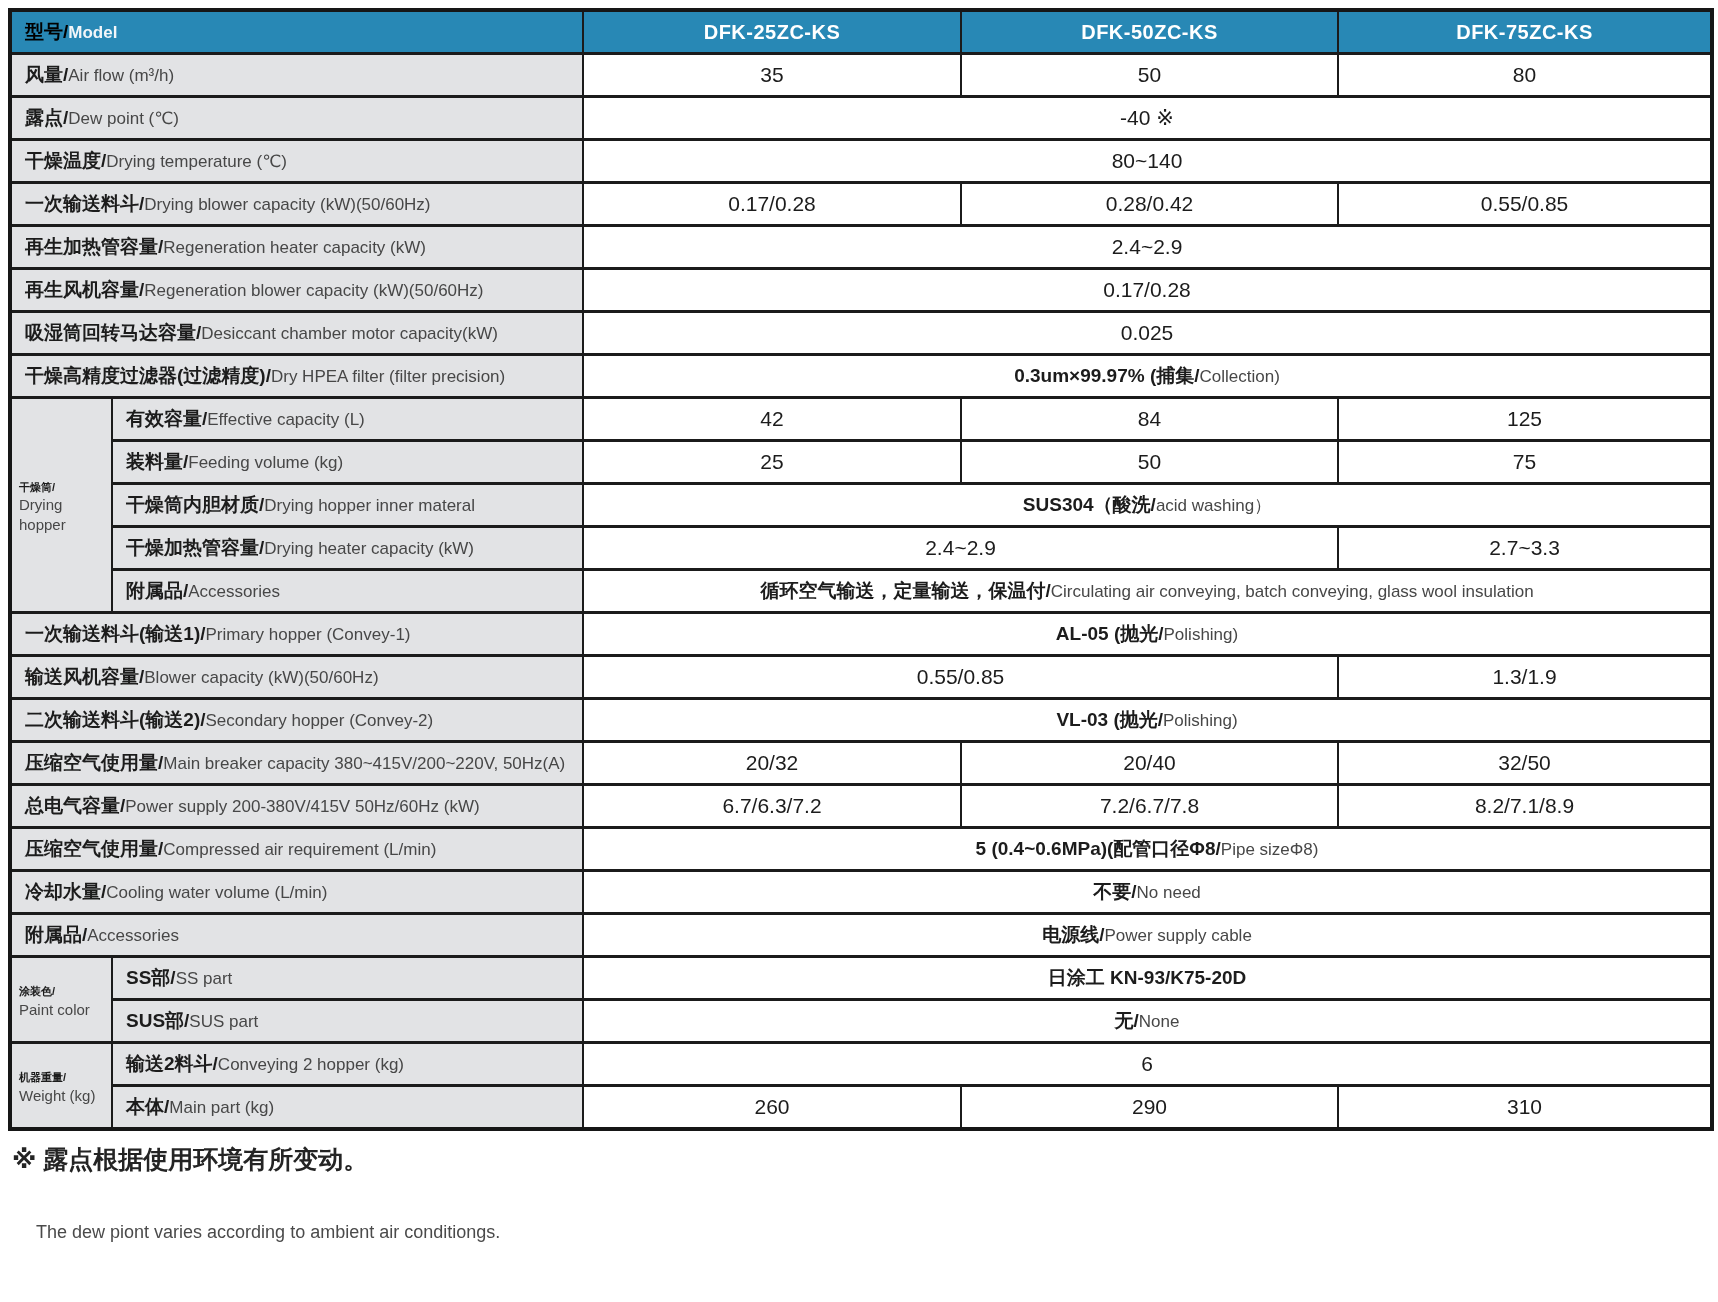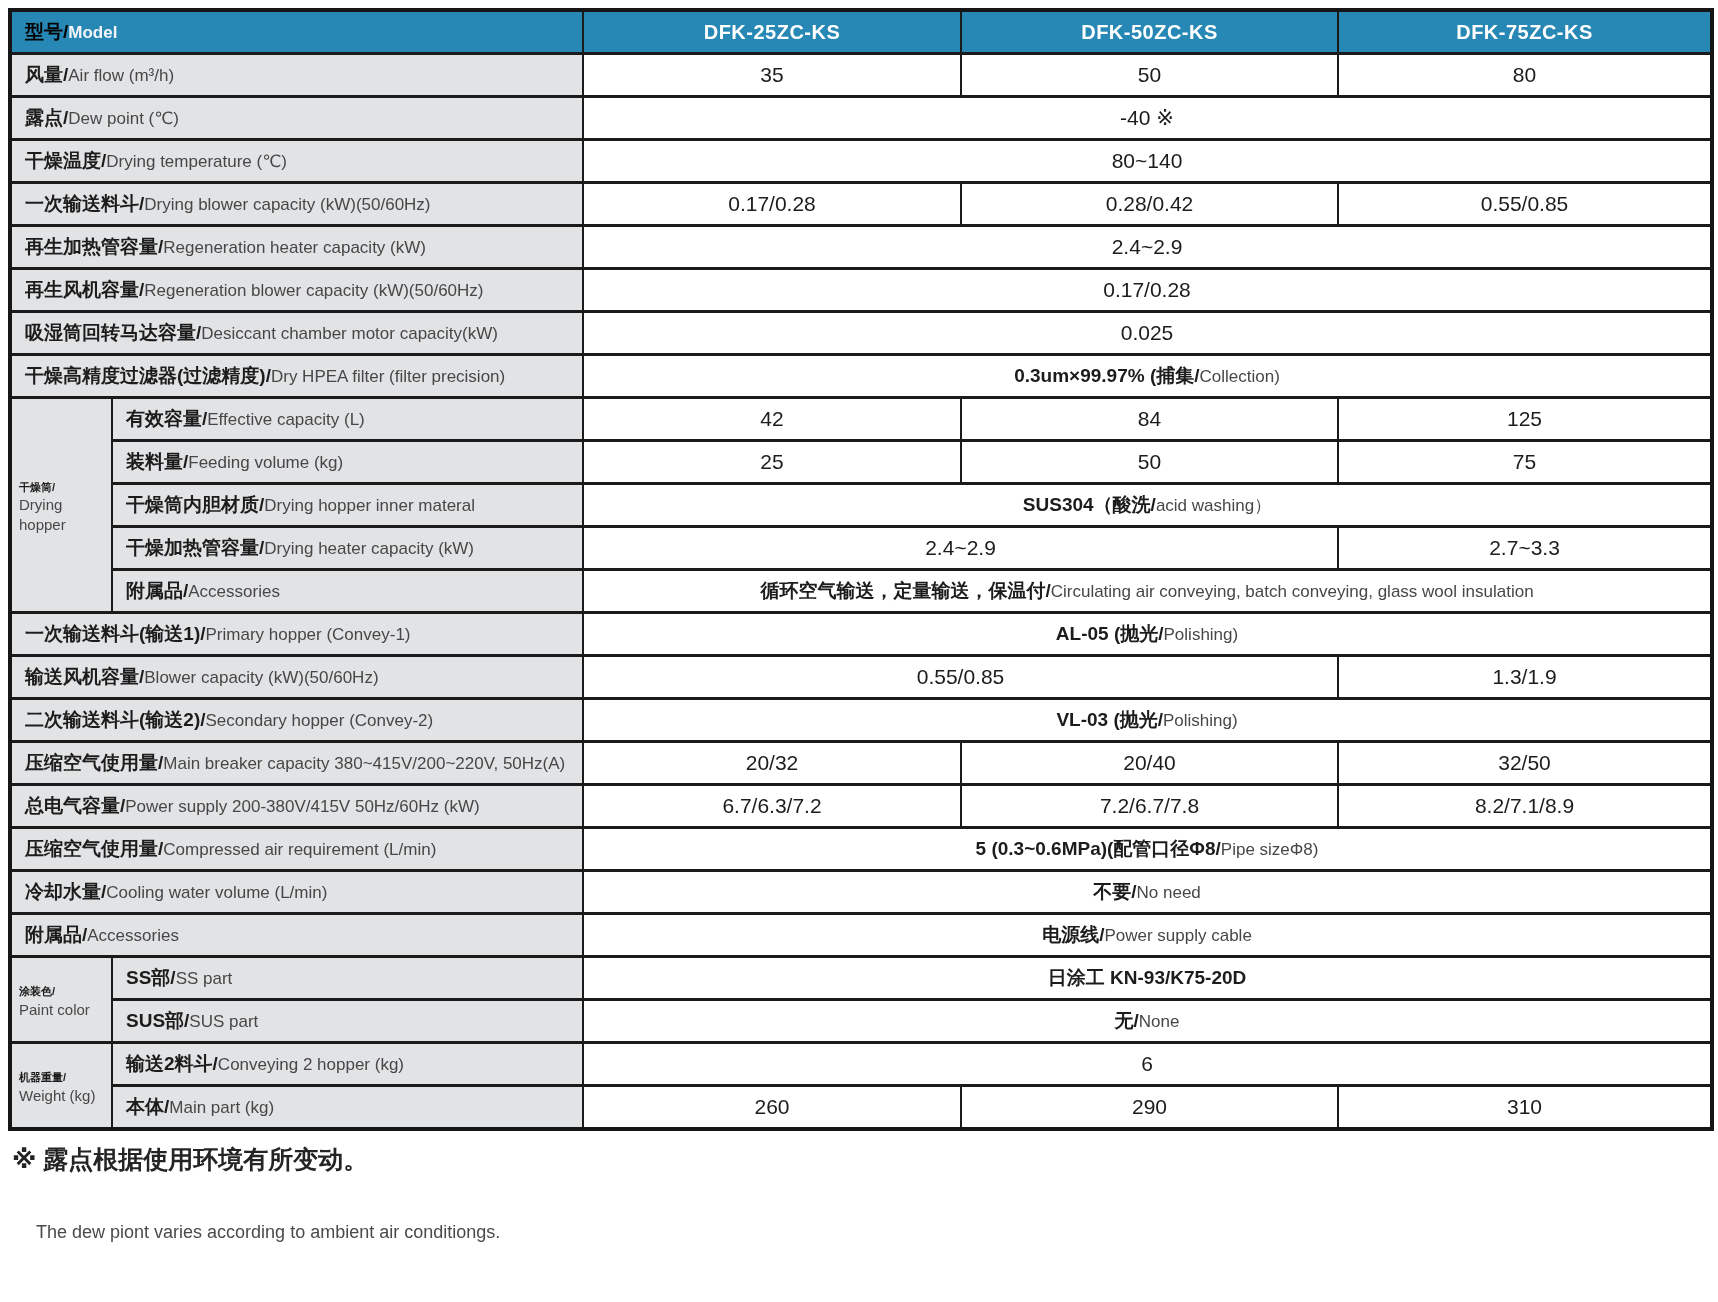--- a/index.html
+++ b/index.html
@@ -162,21 +162,21 @@
 
     <tr>
       <td class="lbl" colspan="2"><span class="zh">总电气容量/</span><span class="en">Power supply 200-380V/415V 50Hz/60Hz (kW)</span></td>
       <td class="val"><span class="num">6.7/6.3/7.2</span></td>
       <td class="val"><span class="num">7.2/6.7/7.8</span></td>
       <td class="val"><span class="num">8.2/7.1/8.9</span></td>
     </tr>
 
     <tr>
       <td class="lbl" colspan="2"><span class="zh">压缩空气使用量/</span><span class="en">Compressed air requirement (L/min)</span></td>
-      <td class="val" colspan="3"><span class="zh">5 (0.3~0.6MPa)(配管口径Φ8/</span><span class="en">Pipe sizeΦ8)</span></td>
+      <td class="val" colspan="3"><span class="zh">5 (0.4~0.6MPa)(配管口径Φ8/</span><span class="en">Pipe sizeΦ8)</span></td>
     </tr>
 
     <tr>
       <td class="lbl" colspan="2"><span class="zh">冷却水量/</span><span class="en">Cooling water volume (L/min)</span></td>
       <td class="val" colspan="3"><span class="zh">不要/</span><span class="en">No need</span></td>
     </tr>
 
     <tr>
       <td class="lbl" colspan="2"><span class="zh">附属品/</span><span class="en">Accessories</span></td>
       <td class="val" colspan="3"><span class="zh">电源线/</span><span class="en">Power supply cable</span></td>

